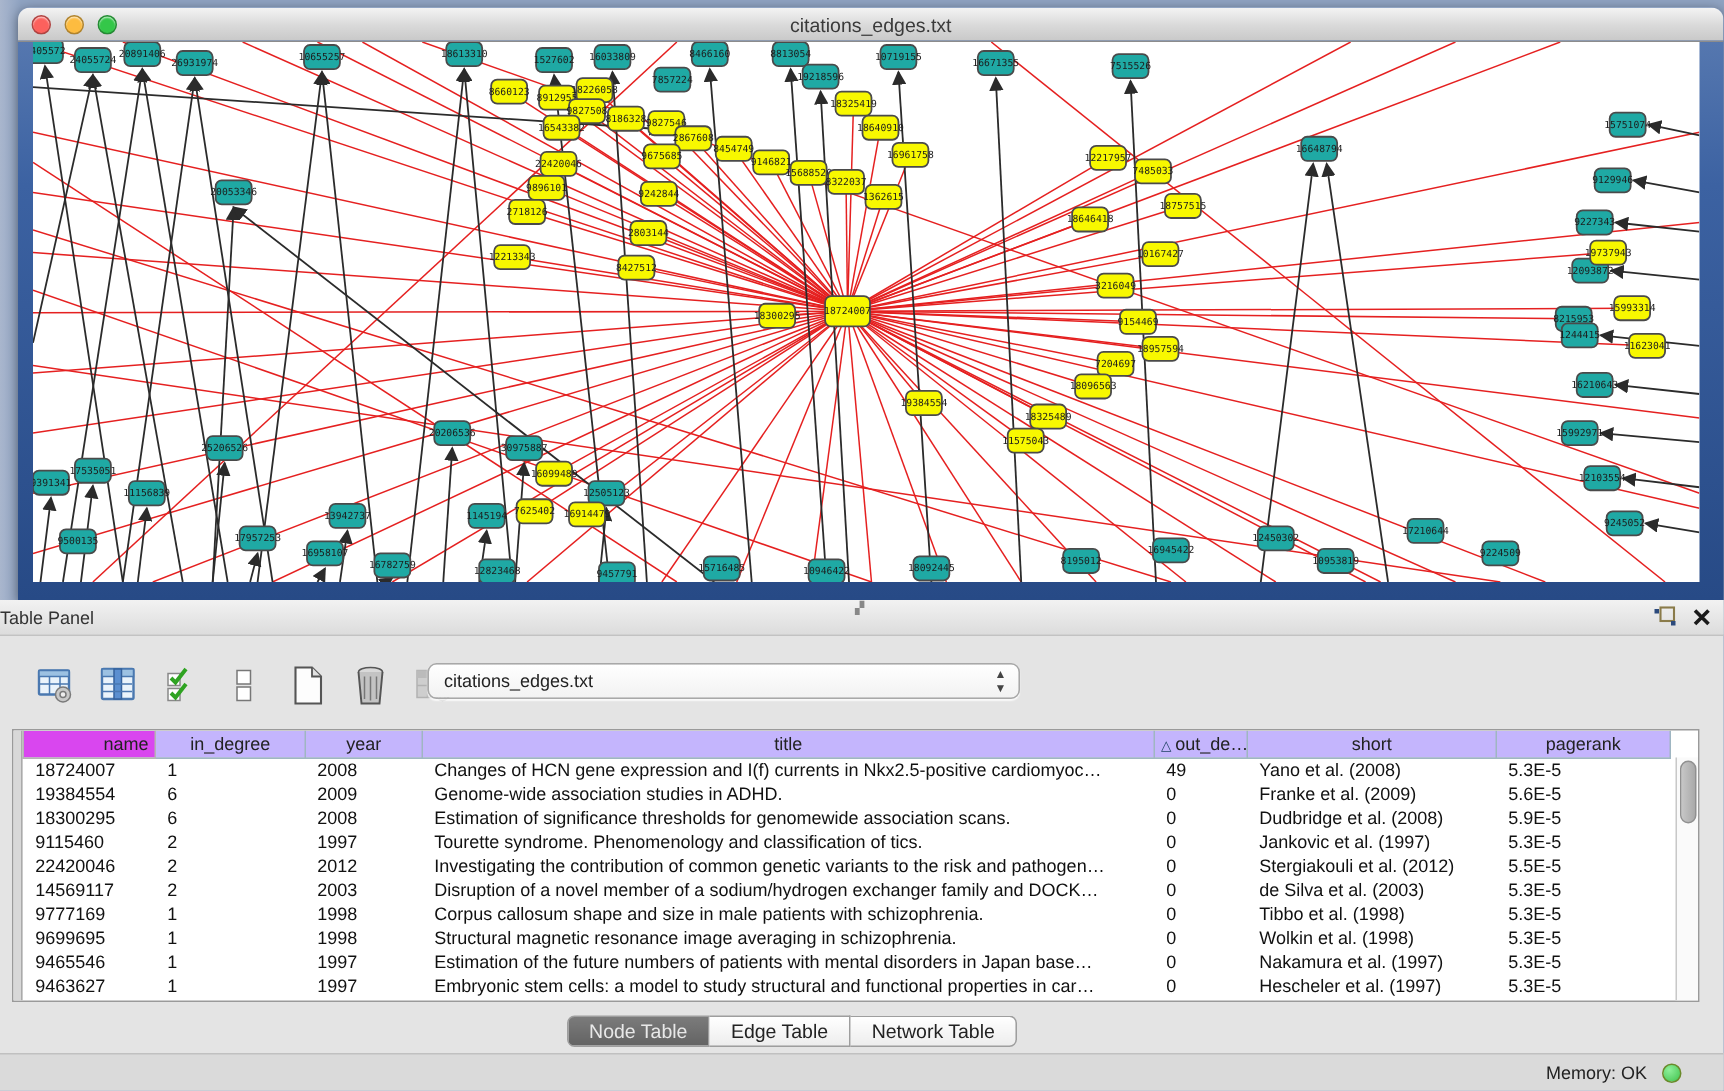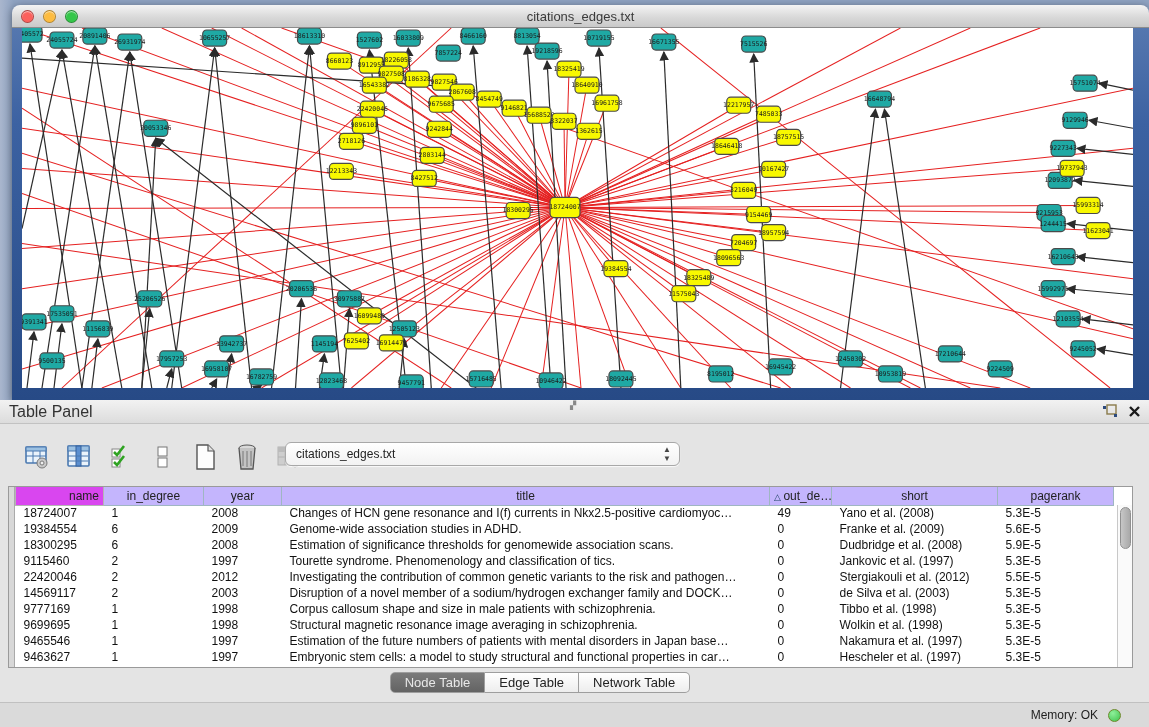--- a/index.html
+++ b/index.html
@@ -25,21 +25,21 @@
   #net-canvas { position:absolute; left:10px; top:23px; right:16px; bottom:12px;
     background:#fff; overflow:hidden; }
   #graph-svg { width:100%; height:100%; display:block; }
 
   
   #table-panel { position:absolute; left:0; top:400px; width:1149px; height:327px;
     background:#e4e4e4; }
   #tp-titlebar { position:relative; height:24px;
     background:linear-gradient(180deg,#f2f2f2,#dcdcdc); border-bottom:1px solid #c2c2c2;
     display:flex; align-items:center; }
-  #tp-title { font-size:16px; color:#333; padding-left:9px; }
+  #tp-title { font-size:12px; color:#333; }
   #tp-actions { position:absolute; right:8px; top:4px; display:flex; gap:10px; align-items:center; }
   #tp-grip { position:absolute; left:570px; top:1px; font-size:8px; color:#888; }
 
   #tp-toolbar { position:absolute; left:0; top:36px; width:1149px; height:42px;
     display:flex; align-items:center; gap:12px; padding-left:22px; }
   .tbtn { width:30px; height:30px; display:flex; align-items:center; justify-content:center;
     border-radius:4px; }
   #combo { position:absolute; left:285px; top:6px; width:395px; height:24px;
     background:linear-gradient(180deg,#ffffff,#f2f2f2); border:1px solid #a8a8a8;
     border-radius:6px; display:flex; align-items:center; font-size:12px; color:#222;
@@ -59,22 +59,22 @@
   th.name-h { background:#d946ef; border-color:#b5b5b5; text-align:right; }
   td { height:16px; padding:0 4px 0 8px; border:none; white-space:nowrap;
     overflow:hidden; text-overflow:clip; }
   .sort-tri { font-size:9px; color:#246; }
   #vscroll { position:absolute; right:0; top:18px; bottom:0; width:15px;
     background:#fafafa; border-left:1px solid #c8c8c8; }
   #vthumb { position:absolute; left:2px; top:2px; width:11px; height:42px;
     background:linear-gradient(90deg,#c7c7c7,#a9a9a9); border:1px solid #909090;
     border-radius:6px; }
 
-  #tab-bar { position:absolute; left:16px; top:272px; width:1048px; height:30px;
-    display:flex; justify-content:center; align-items:flex-start; }
+  #tab-bar { position:absolute; left:4px; top:272px; width:1048px; height:30px;
+    display:flex; justify-content:center; align-items:center; }
   .seg { height:21px; display:flex; align-items:center; padding:0 14px; font-size:13px;
     background:linear-gradient(180deg,#ffffff,#ededed); border:1px solid #9e9e9e;
     border-left:none; color:#222; }
   .seg.first { border-left:1px solid #9e9e9e; border-radius:5px 0 0 5px; }
   .seg.last { border-radius:0 5px 5px 0; }
   .seg.active { background:linear-gradient(180deg,#7b7b7b,#636363); color:#e8e8e8; }
 
   #status-bar { position:absolute; left:0; top:302px; width:1149px; height:25px;
     background:#dadada; border-top:1px solid #c0c0c0;
     display:flex; align-items:center; justify-content:flex-end; padding-right:28px;
@@ -541,21 +541,21 @@
             <th style="text-align: center;"><span class="sort-tri">△ </span>out_de…</th>
             <th>short</th>
             <th>pagerank</th>
           </tr>
         </thead>
       <tbody id="table-body">
           <tr>
             <td>18724007</td>
             <td>1</td>
             <td>2008</td>
-            <td>Changes of HCN gene resonance and I(f) currents in Nkx2.5-positive cardiomyoc…</td>
+            <td>Changes of HCN gene expression and I(f) currents in Nkx2.5-positive cardiomyoc…</td>
             <td>49</td>
             <td>Yano et al. (2008)</td>
             <td>5.3E-5</td>
           </tr>
           <tr>
             <td>19384554</td>
             <td>6</td>
             <td>2009</td>
             <td>Genome-wide association studies in ADHD.</td>
             <td>0</td>

